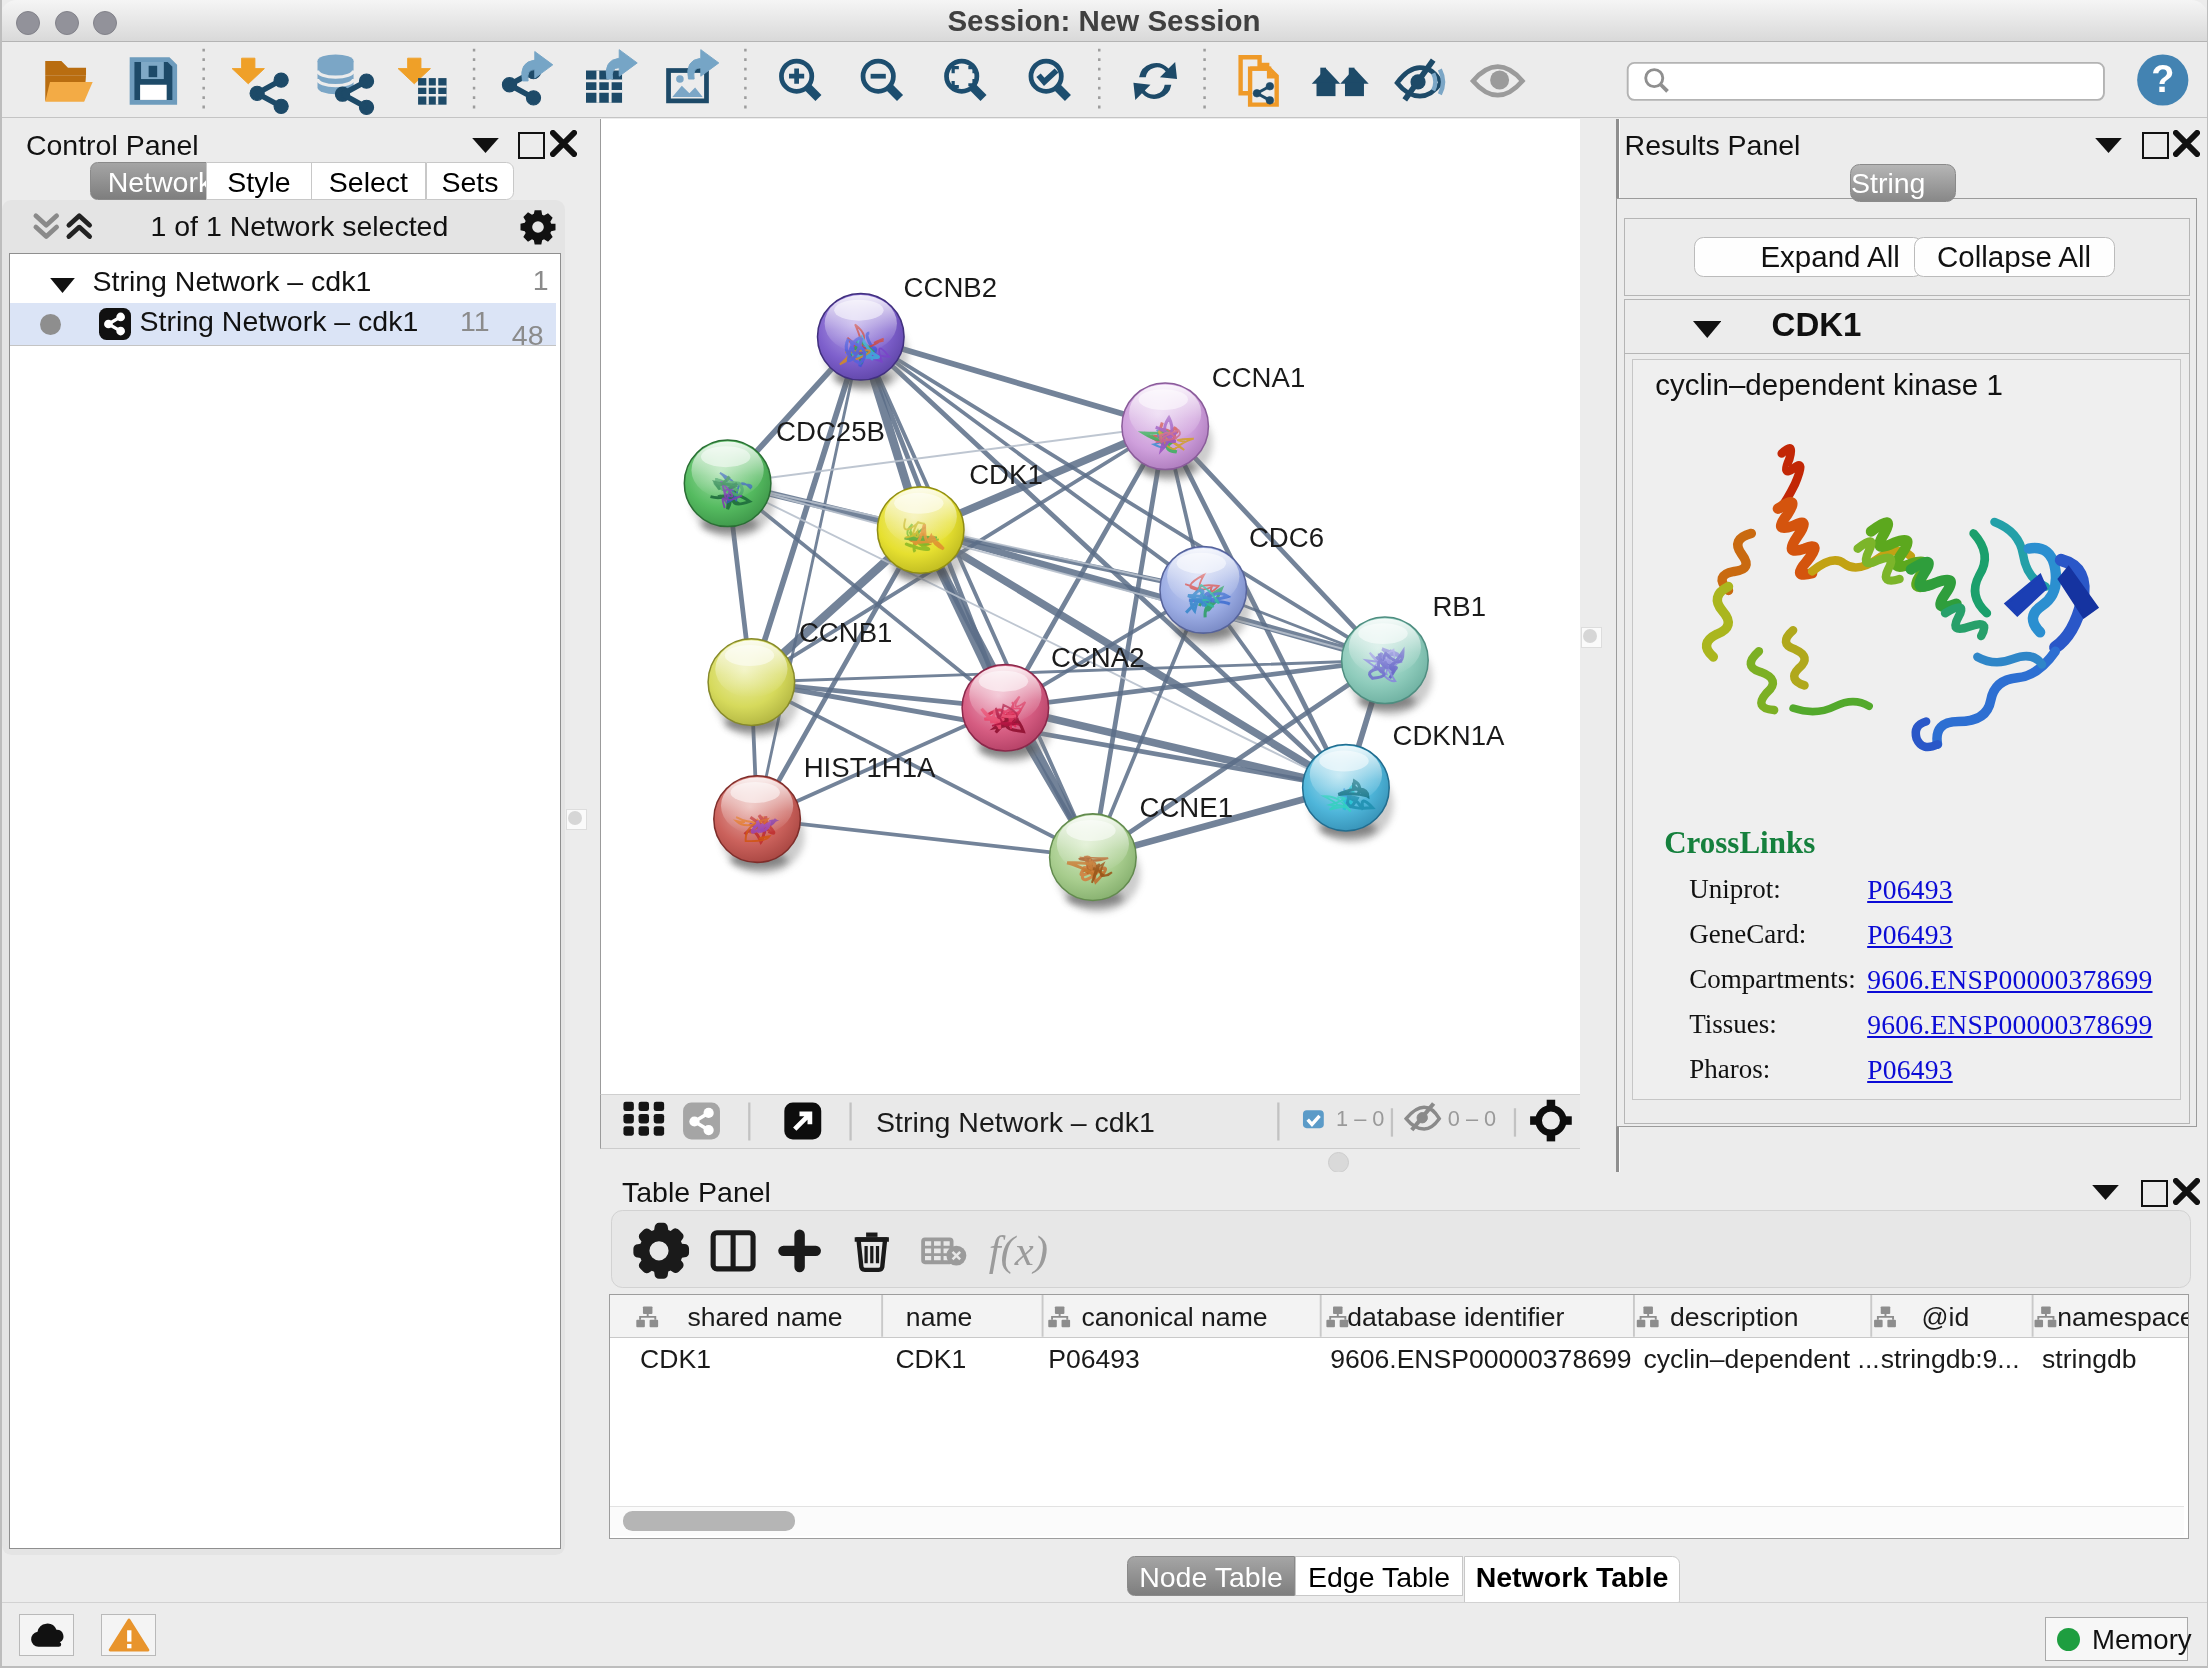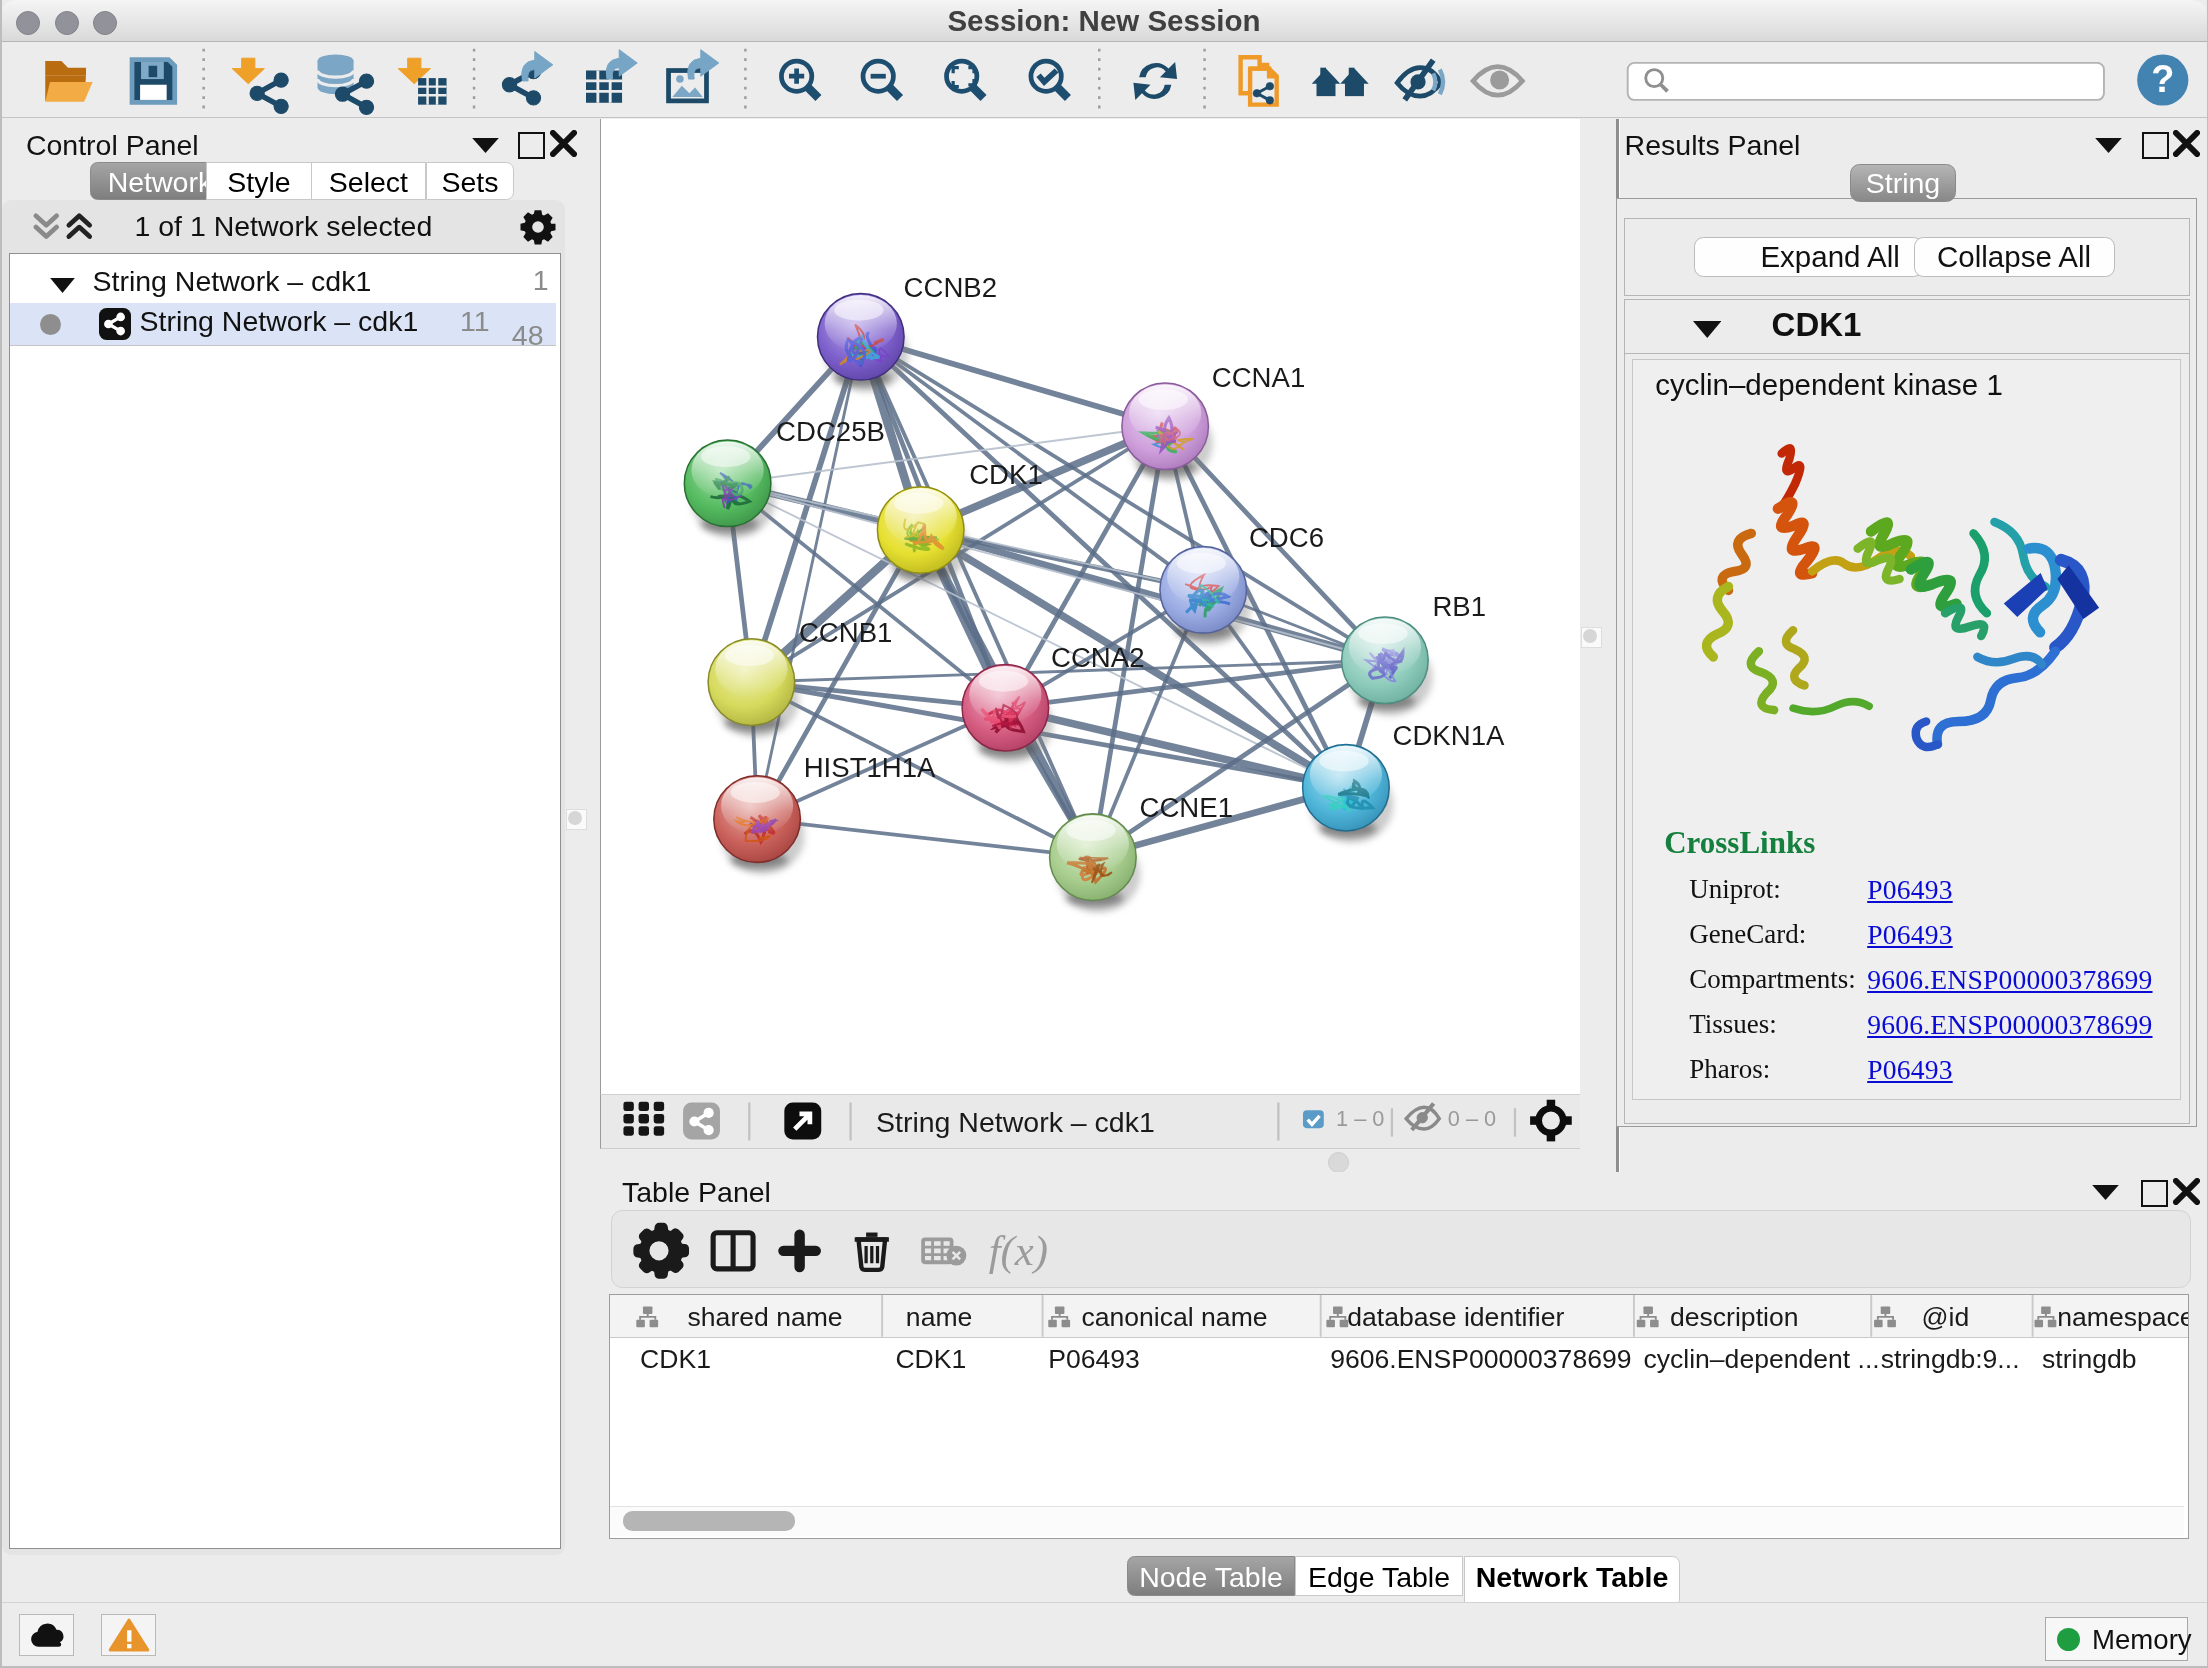--- a/index.html
+++ b/index.html
@@ -230,21 +230,21 @@
   <div class="tab" style="left:424px;top:43px;width:88px;border-radius:0 7.6px 7.6px 0;">Sets</div>
 
   <div class="abs" style="left:0px;top:81px;width:563px;height:1355px;background:#e4e4e4;border-radius:9.5px;"></div>
 
   <svg class="abs" style="left:30px;top:93px;" width="28.5" height="34" viewBox="0 0 30 36">
         <path d="M4 4 L15 14 L26 4 M4 16 L15 26 L26 16" stroke="#8a8a8a" stroke-width="5" fill="none" stroke-linecap="round" stroke-linejoin="round"></path>
       </svg>
   <svg class="abs" style="left:63px;top:93px;" width="28.5" height="34" viewBox="0 0 30 36">
         <path d="M4 14 L15 4 L26 14 M4 26 L15 16 L26 26" stroke="#222" stroke-width="5" fill="none" stroke-linecap="round" stroke-linejoin="round"></path>
       </svg>
-  <div class="abs" style="left:0;top:91px;width:563px;text-align:center;font-size:28.5px;color:#111;">1 of 1 Network selected</div>
+  <div class="abs" style="left:0;top:91px;width:563px;text-align:center;font-size:28.5px;color:#111;padding-left:16px;">1 of 1 Network selected</div>
   <svg class="abs" style="left:516px;top:88px;" width="40" height="40" viewBox="0 0 24 24">
         <path fill="#111" d="M12 8.5A3.5 3.5 0 1 0 12 15.5 3.5 3.5 0 1 0 12 8.5zM10 2h4l.5 2.6 1.1.5L18 3.7l2.8 2.8-1.4 2.4.5 1.1L22.5 10v4l-2.6.5-.5 1.1 1.4 2.4-2.8 2.8-2.4-1.4-1.1.5L14 22.5h-4l-.5-2.6-1.1-.5-2.4 1.4-2.8-2.8 1.4-2.4-.5-1.1L1.5 14v-4l2.6-.5.5-1.1L3.2 6 6 3.2l2.4 1.4 1.1-.5z"></path>
       </svg>
 
   <div class="abs" style="left:7.6px;top:134px;width:550px;height:1294px;background:#fff;border:1.9px solid #8f8f8f;">
     <svg class="abs" style="left:40px;top:22px;" width="25" height="19" viewBox="0 0 26 20">
           <polygon points="0,2 26,2 13,18" fill="#111"></polygon>
         </svg>
     <div class="abs" style="left:82px;top:10.5px;font-size:28.5px;color:#111;">String Network – cdk1</div>
     <div class="abs" style="left:0px;top:9.5px;width:538px;text-align:right;font-size:28.5px;color:#8b8b8b;">1</div>
@@ -596,21 +596,21 @@
   <svg class="abs" style="left:479px;top:17px;" width="27" height="19" viewBox="0 0 28 20">
         <polygon points="0,2 28,2 14,18" fill="#111"></polygon>
       </svg>
   <div class="abs" style="left:526px;top:13.3px;width:23px;height:23px;border:2.9px solid #111;"></div>
   <svg class="abs" style="left:557px;top:11.4px;" width="27" height="27" viewBox="0 0 28 28">
         <path d="M3 3 L25 25 M25 3 L3 25" stroke="#111" stroke-width="6" stroke-linecap="round"></path>
       </svg>
 
   <div class="abs" style="left:0px;top:79px;width:579px;height:927px;border:1.9px solid #9b9b9b;background:#ececec;"></div>
 
-  <div class="abs" style="left:234px;top:45px;width:104px;height:36px;background:linear-gradient(#b5b5b5,#888888);border:1px solid #8a8a8a;border-radius:9.5px;text-align:center;line-height:36px;font-size:28.5px;color:#fff;">String</div>
+  <div class="abs" style="left:234px;top:45px;width:104px;height:36px;background:linear-gradient(#b5b5b5,#888888);border:1px solid #8a8a8a;border-radius:9.5px;text-align:left;line-height:36px;font-size:28.5px;color:#fff;">String</div>
 
   <div class="abs" style="left:7.6px;top:99px;width:564px;height:76px;border:1.9px solid #b5b5b5;">
     <div class="abs" style="left:69px;top:18px;width:183px;height:38px;background:#fefefe;border:1px solid #bbb;border-radius:9.5px;text-align:center;line-height:38px;font-size:29.5px;color:#111;padding-left:44px;">Expand All</div>
     <div class="abs" style="left:289px;top:18px;width:199px;height:38px;background:#fefefe;border:1px solid #bbb;border-radius:9.5px;text-align:center;line-height:38px;font-size:29.5px;color:#111;">Collapse All</div>
   </div>
 
   <div class="abs" style="left:7.6px;top:180px;width:564px;height:823px;border:1.9px solid #b5b5b5;">
 
     <svg class="abs" style="left:68px;top:19px;" width="28.5" height="21" viewBox="0 0 30 22">
           <polygon points="0,2 30,2 15,20" fill="#111"></polygon>

